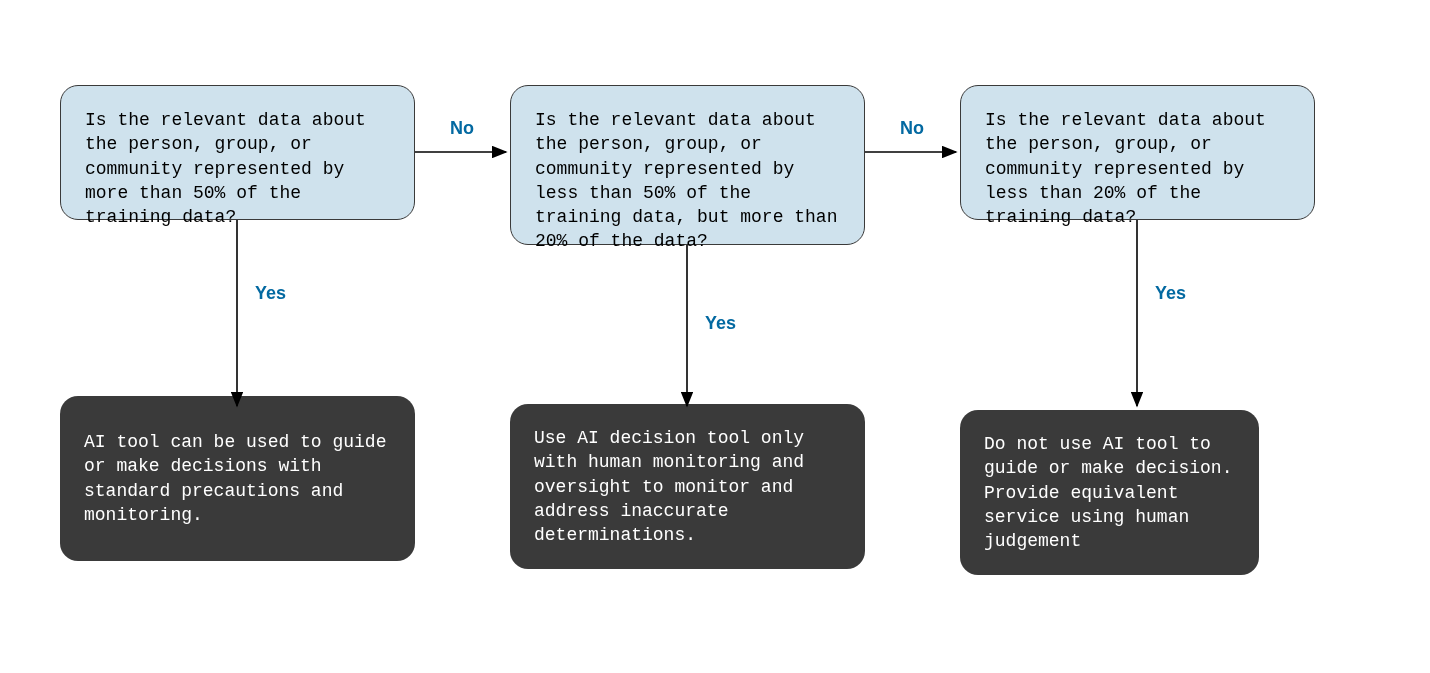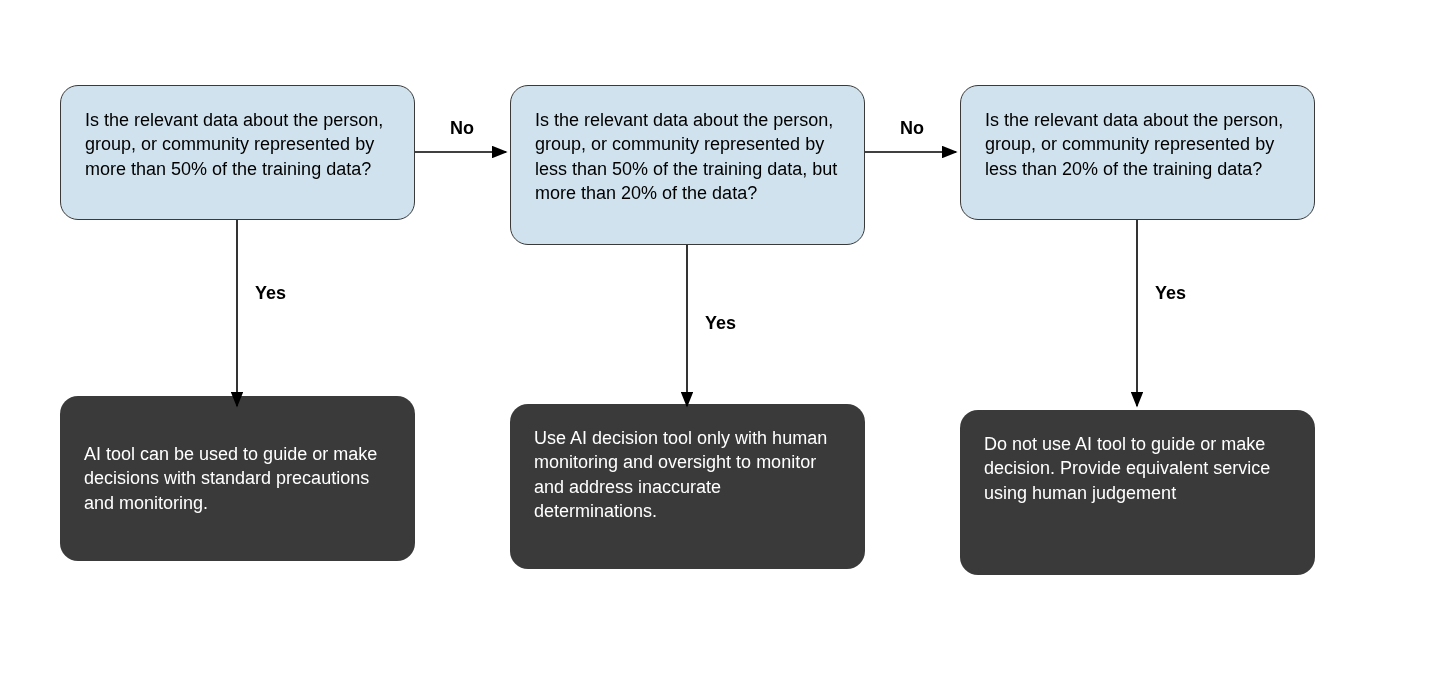--- a/index.html
+++ b/index.html
@@ -16,36 +16,37 @@
     width: 1430px;
     height: 673px;
   }
   .node {
     position: absolute;
     box-sizing: border-box;
     border-radius: 18px;
     padding: 22px 24px;
     font-size: 18px;
     line-height: 1.35;
+    font-family: Liberation Mono, monospace;
   }
   .question {
     background: #cfe2ed;
     border: 1.5px solid #3a3a3a;
     color: #000;
   }
   .outcome {
     background: #3a3a3a;
     color: #ffffff;
     border: none;
   }
   .edge-label {
     position: absolute;
     font-size: 18px;
     font-weight: 700;
-    color: #000000;
+    color: #0369a1;
   }
   svg.arrows {
     position: absolute;
     left: 0;
     top: 0;
     width: 1430px;
     height: 673px;
     pointer-events: none;
   }
 </style>
@@ -67,21 +68,21 @@
   </div>
 
   <div class="node outcome" style="left:60px; top:396px; width:355px; height:165px; display:flex; align-items:center;">
     <span>AI tool can be used to guide or make decisions with standard precautions and monitoring.</span>
   </div>
 
   <div class="node outcome" style="left:510px; top:404px; width:355px; height:165px;">
     <span>Use AI decision tool only with human monitoring and oversight to monitor and address inaccurate determinations.</span>
   </div>
 
-  <div class="node outcome" style="left:960px; top:410px; width:355px; height:165px;">
+  <div class="node outcome" style="left:960px; top:410px; width:299px; height:165px;">
     <span>Do not use AI tool to guide or make decision. Provide equivalent service using human judgement</span>
   </div>
 
   <div class="edge-label" style="left:450px; top:118px;">No</div>
 
   <div class="edge-label" style="left:900px; top:118px;">No</div>
 
   <div class="edge-label" style="left:255px; top:283px;">Yes</div>
 
   <div class="edge-label" style="left:705px; top:313px;">Yes</div>

